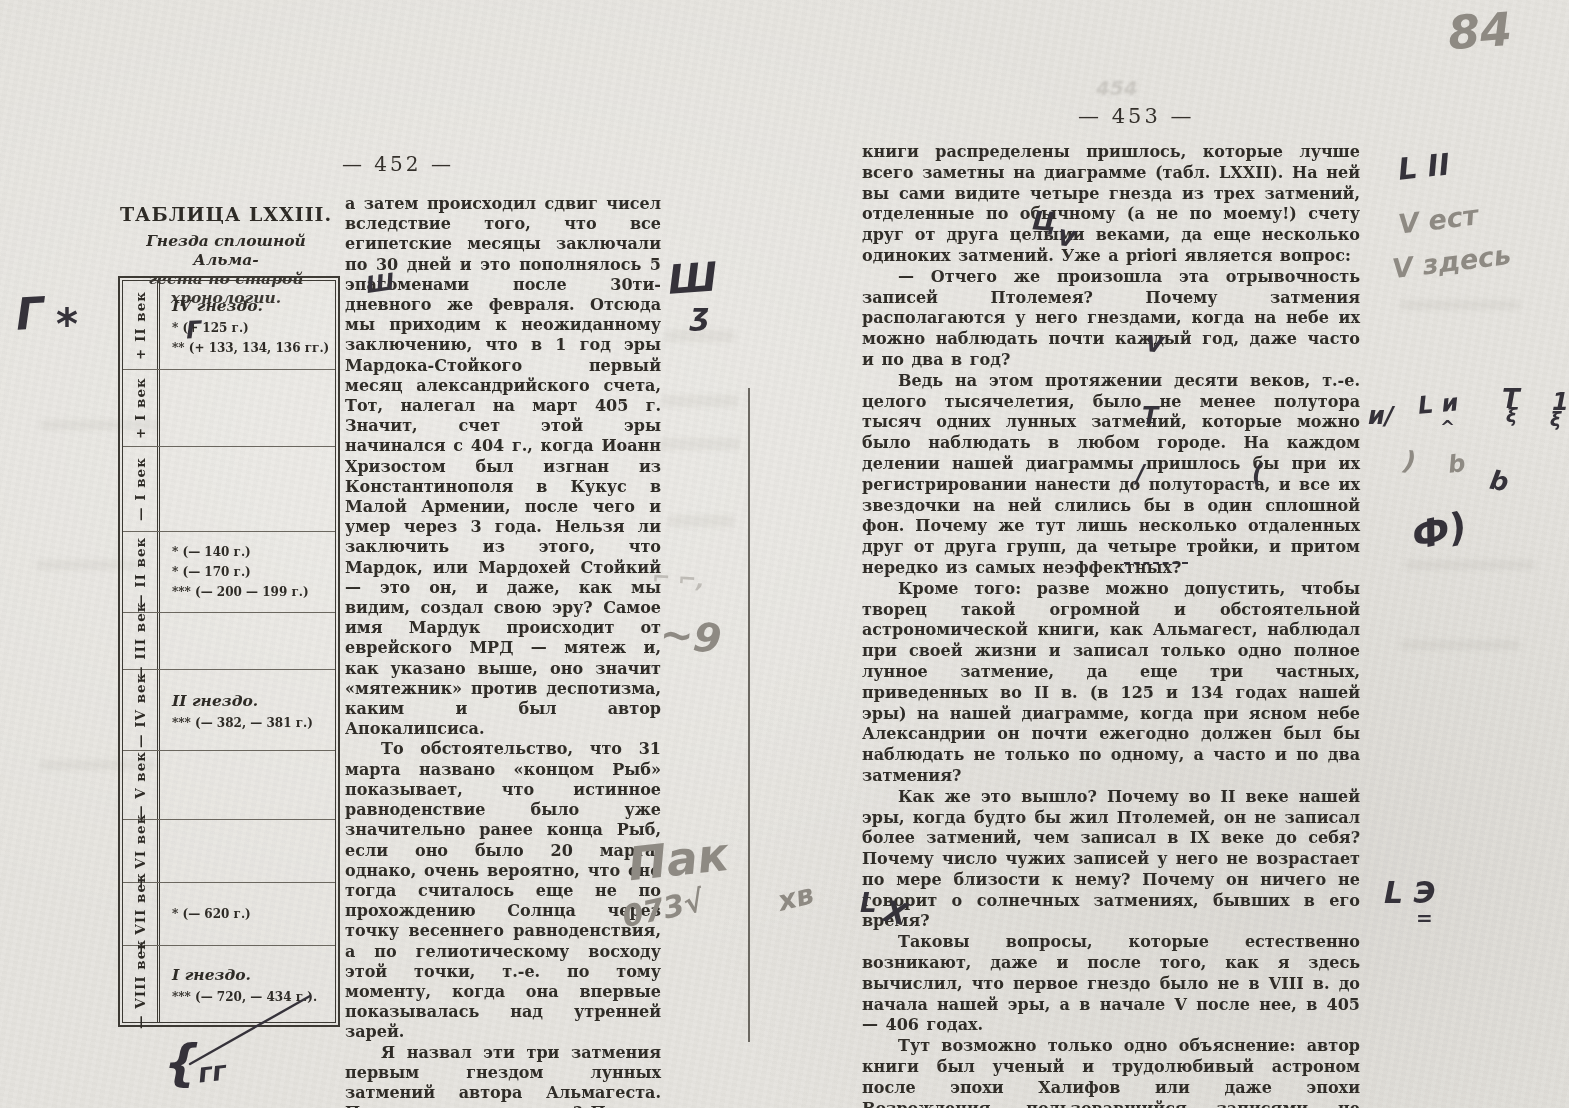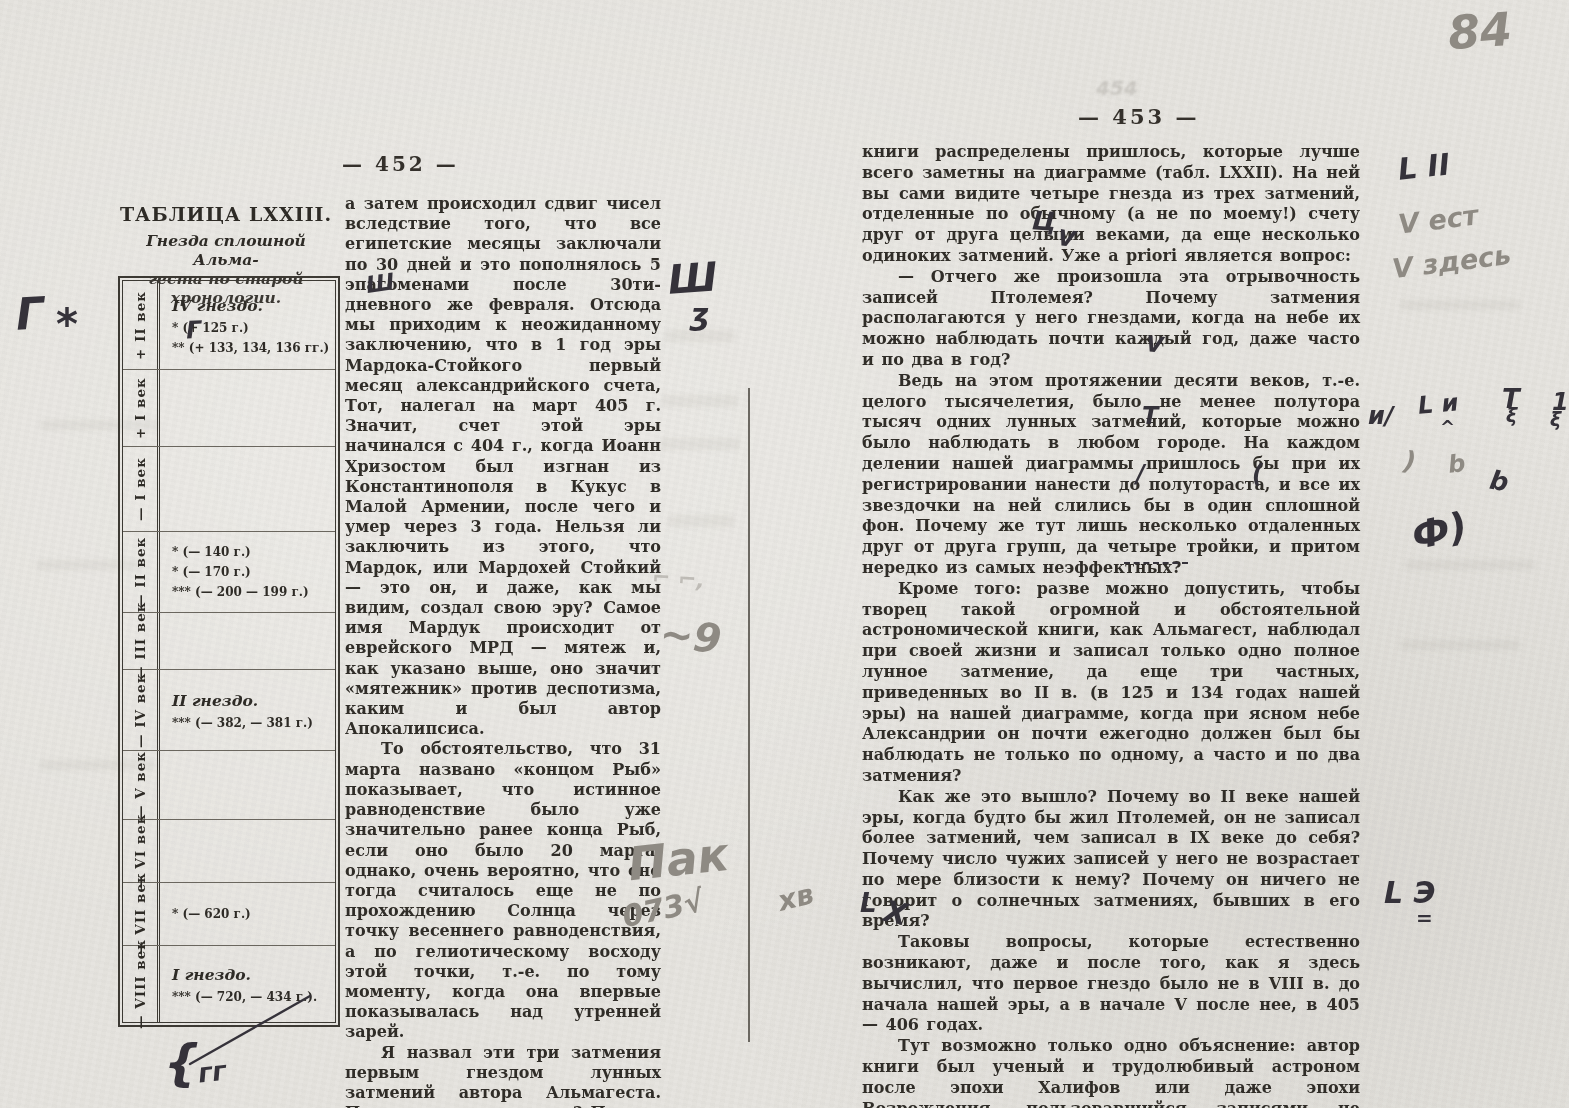--- a/index.html
+++ b/index.html
@@ -12,21 +12,21 @@
     font-family:"DejaVu Serif","Liberation Serif",serif;
     color:#2d2a26;
   }
   .noise{position:absolute;inset:0;pointer-events:none;
     background:
       repeating-linear-gradient(12deg, rgba(0,0,0,.012) 0 3px, rgba(255,255,255,.012) 3px 6px),
       repeating-linear-gradient(100deg, rgba(0,0,0,.01) 0 5px, rgba(255,255,255,.015) 5px 9px);
   }
   .abs{position:absolute;}
   
-  .pageno{font-weight:bold;font-size:20px;letter-spacing:3px;color:#34302b;}
+  .pageno{font-weight:normal;font-size:20px;letter-spacing:3px;color:#34302b;}
   .col{position:absolute;text-align:justify;font-weight:bold;color:#302d28;}
   .col p{margin:0;padding:0;text-indent:36px;word-spacing:2px;}
   .col p.noindent{text-indent:0;}
   #col-452{left:345px;top:194px;width:316px;font-size:16px;line-height:20.2px;}
   #col-453{left:862px;top:142px;width:498px;font-size:16px;line-height:20.8px;}
   
   .tbl-title{position:absolute;left:118px;top:203px;width:216px;text-align:center;
     font-weight:bold;font-size:19px;letter-spacing:1px;color:#2e2b26;}
   .tbl-sub{position:absolute;left:112px;top:231px;width:228px;text-align:center;
     font-weight:bold;font-style:italic;font-size:15.5px;line-height:19px;color:#2e2b26;}

